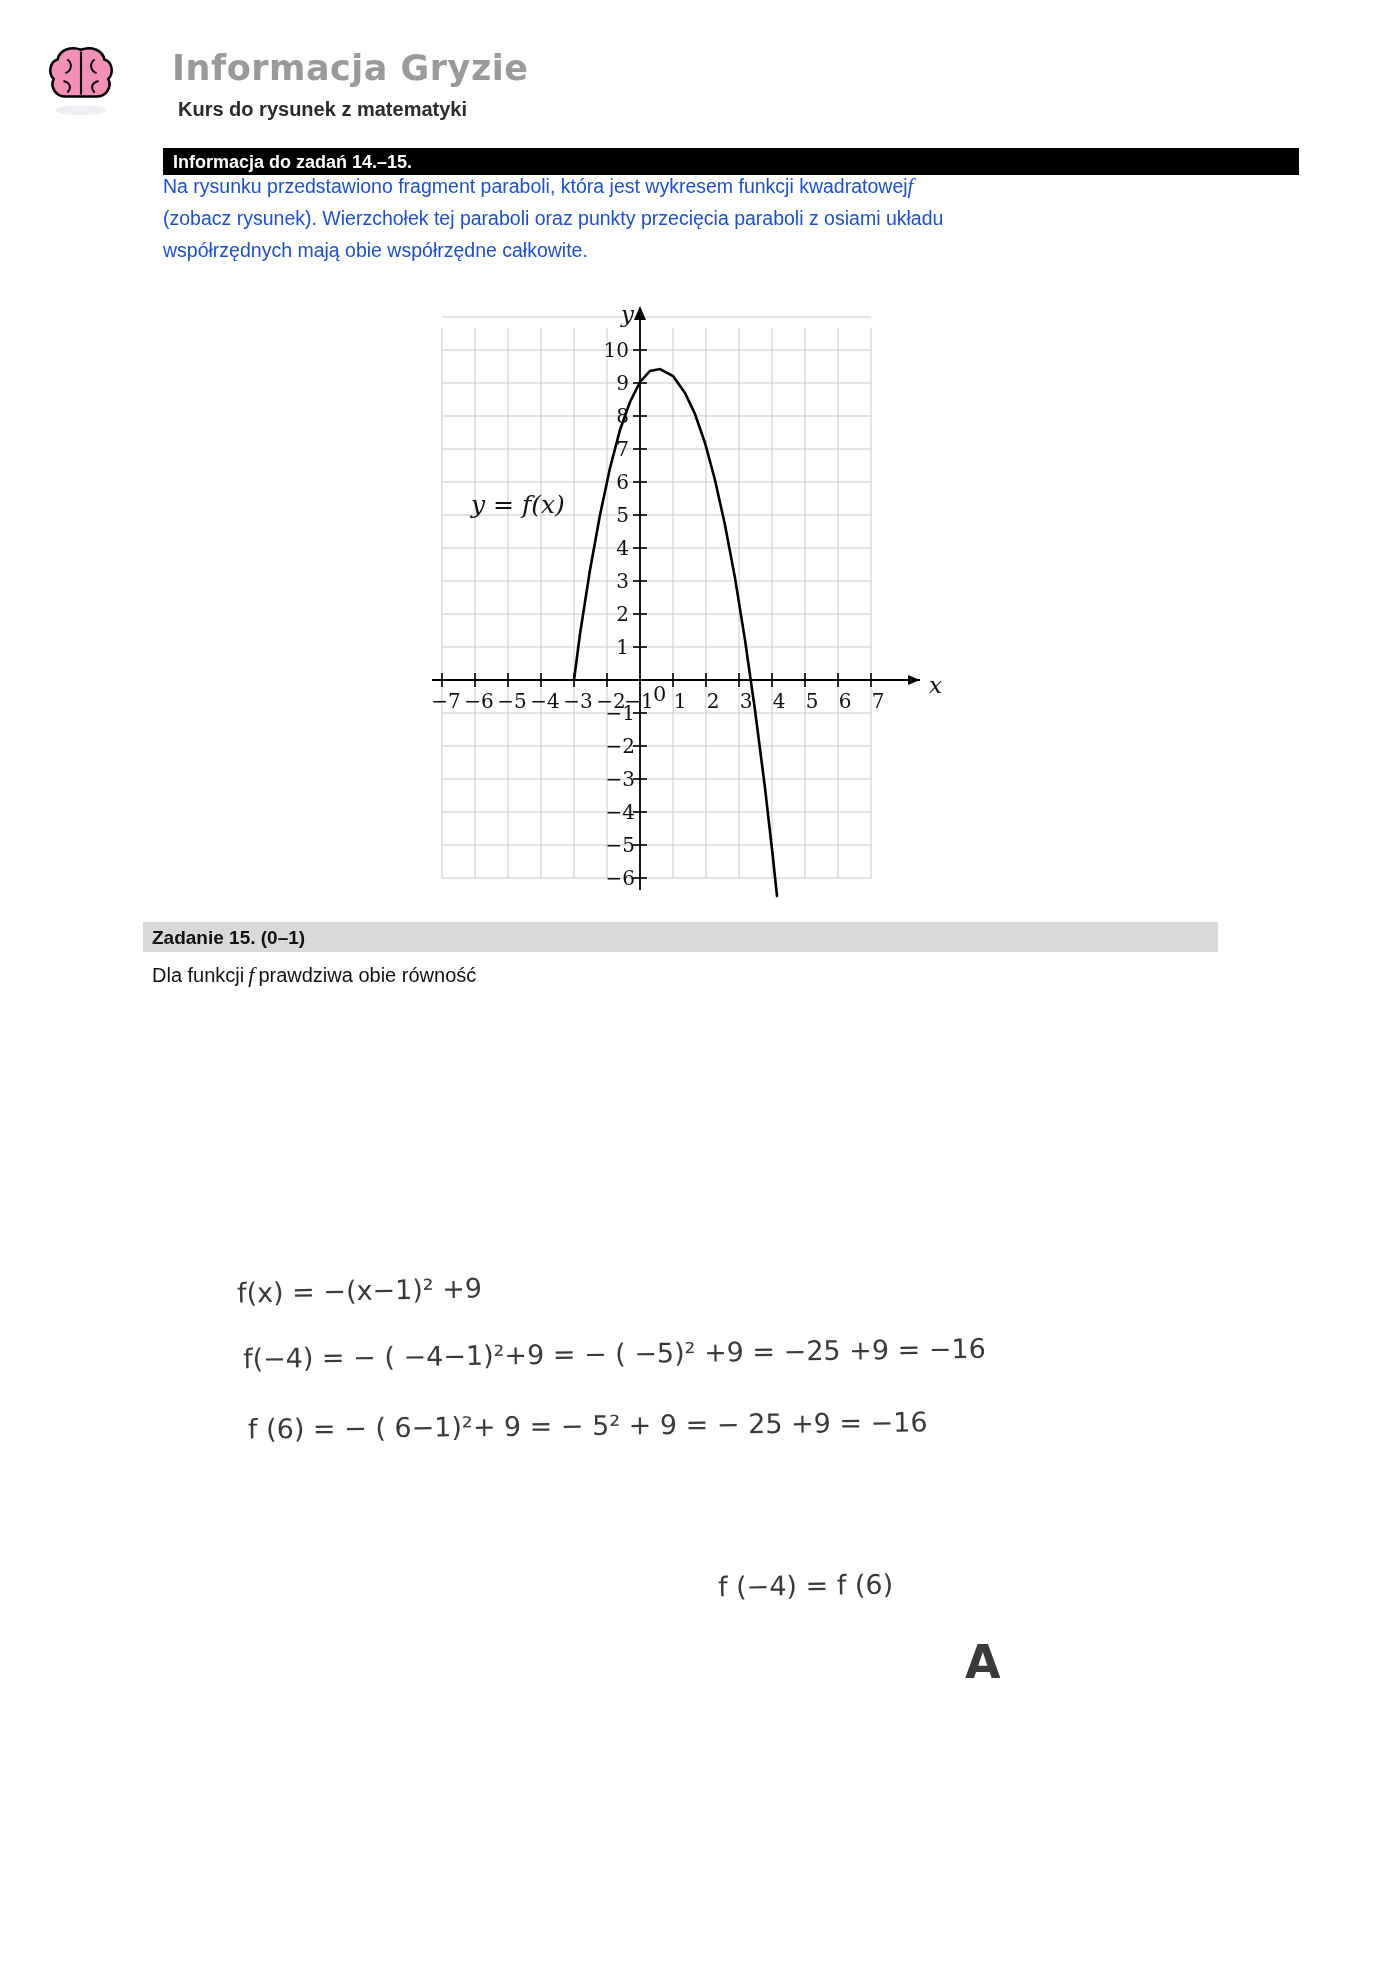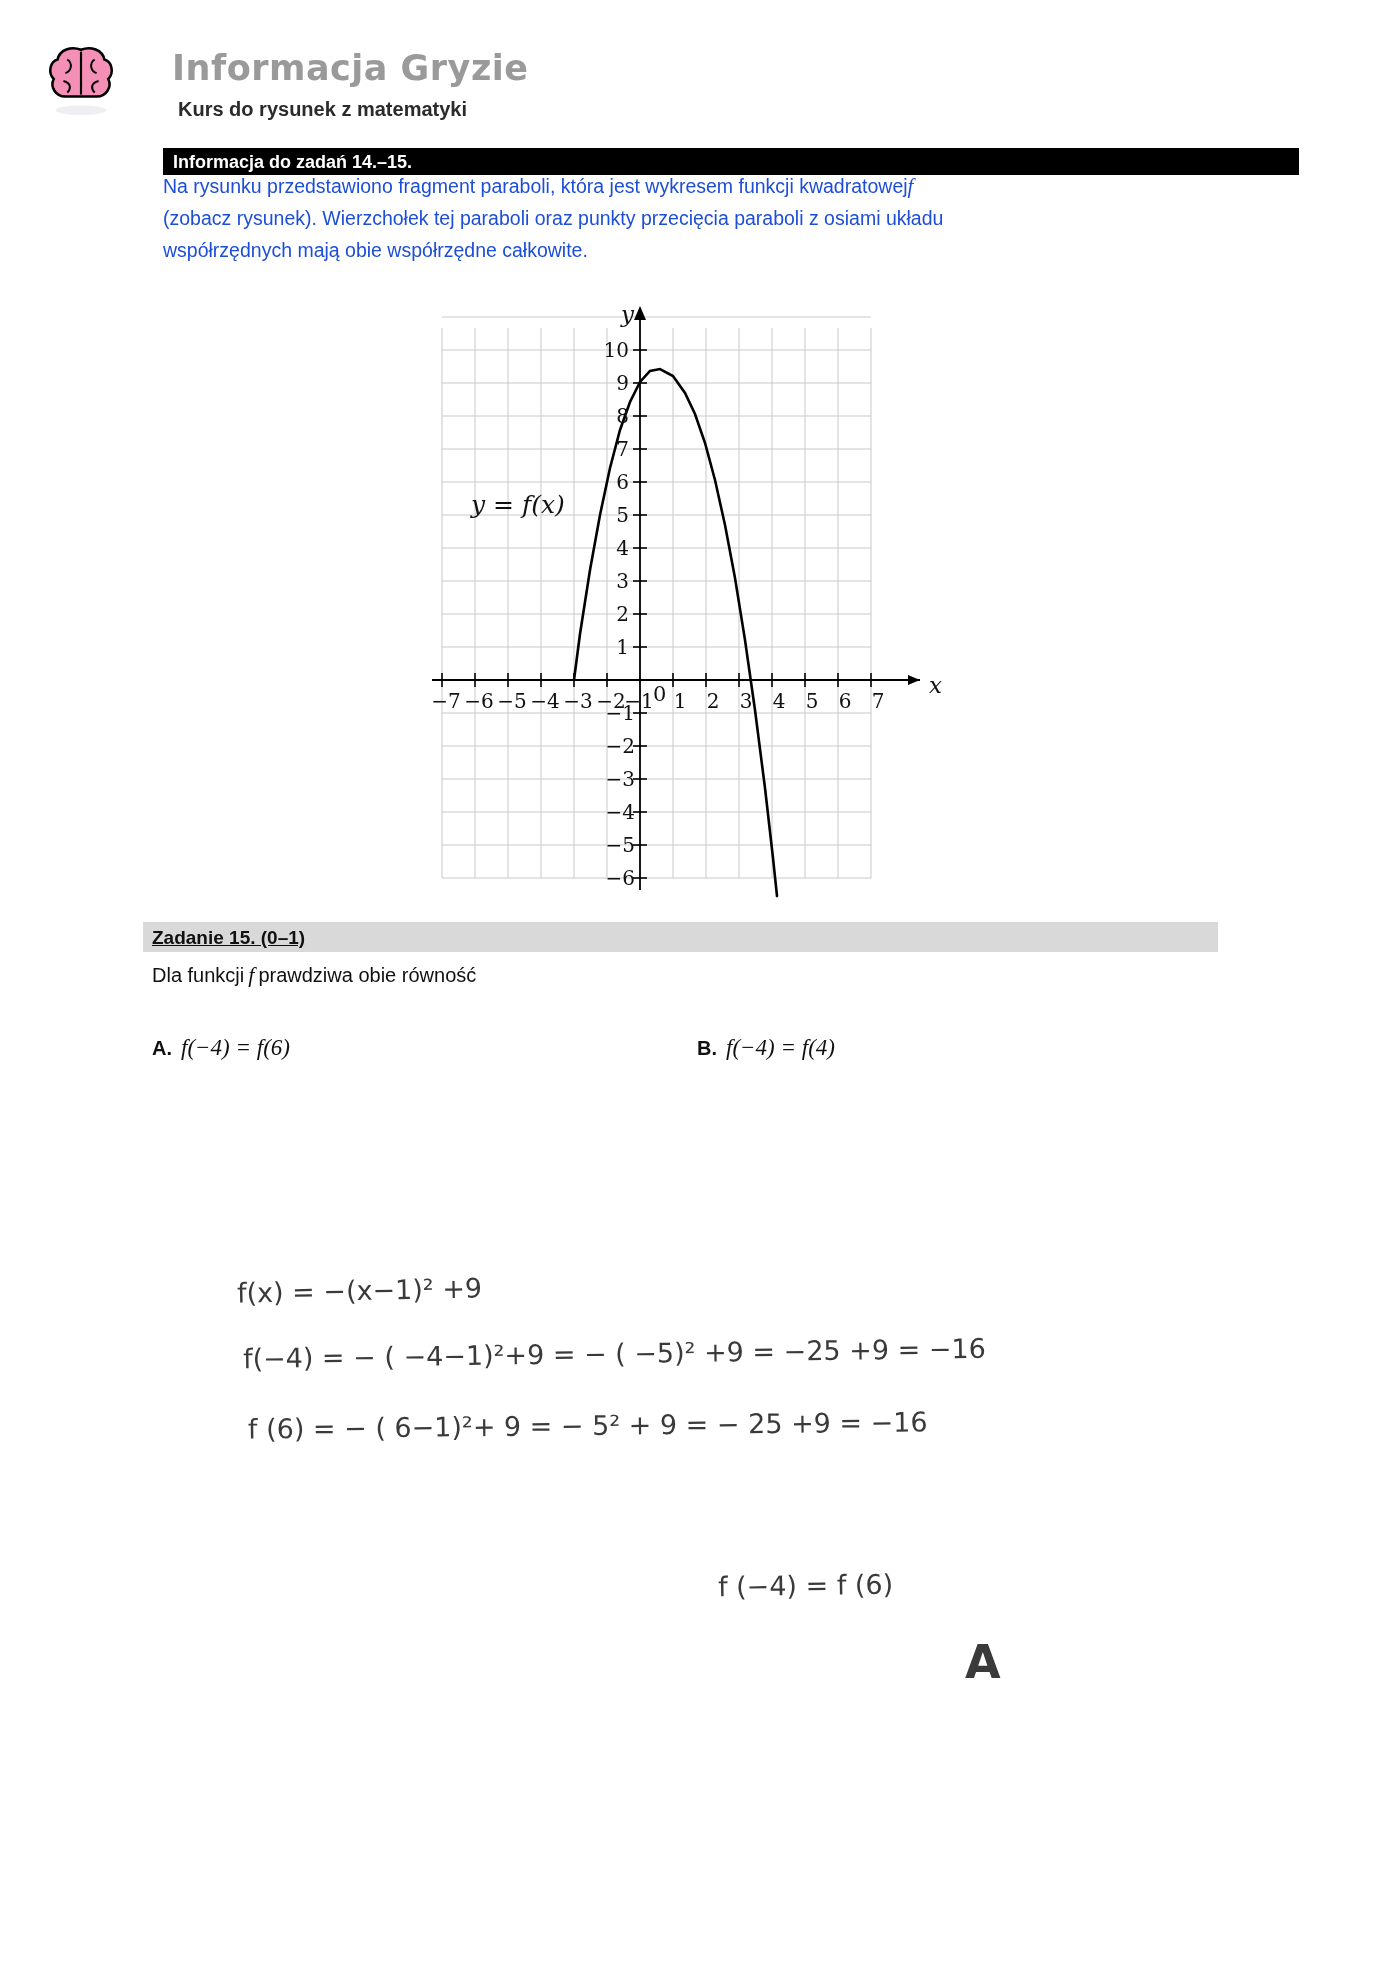--- a/index.html
+++ b/index.html
@@ -100,21 +100,20 @@
     height: 30px;
     background: #d9d9d9;
   }
   .task-bar-text {
     position: absolute;
     left: 9px;
     top: 5px;
     font-size: 19px;
     font-weight: bold;
     color: #111;
-    text-decoration: underline;
   }
   .task-prompt {
     position: absolute;
     left: 152px;
     top: 962px;
     font-size: 20px;
     color: #111;
   }
   .task-prompt .fvar {
     font-family: "Liberation Serif", serif;
@@ -336,27 +335,19 @@
 
 <div class="task-bar">
   <span class="task-bar-text">Zadanie 15. (0–1)</span>
 </div>
 
 <div class="task-prompt">
   <span>Dla funkcji</span><span class="fvar">f</span><span>prawdziwa obie równość</span>
 </div>
 
 <div class="answers">
-  <div class="ans-row">
-    <div class="ans col1">
-      <span class="lbl">A.</span><span class="expr">f(−4) = f(6)</span>
-    </div>
-    <div class="ans col2">
-      <span class="lbl">B.</span><span class="expr">f(−4) = f(4)</span>
-    </div>
-  </div>
 </div>
 
 <div class="hand hw1">f(x) =  −(x−1)² +9</div>
 <div class="hand hw2">f(−4) = − ( −4−1)²+9 =  − ( −5)² +9 = −25  +9 = −16</div>
 <div class="hand hw3">f (6) = −  ( 6−1)²+ 9 =  − 5² + 9 = − 25 +9 = −16</div>
 <div class="hand hw4">f (−4) =  f (6)</div>
 <div class="hw-answer">A</div>
 
 </body></html>

